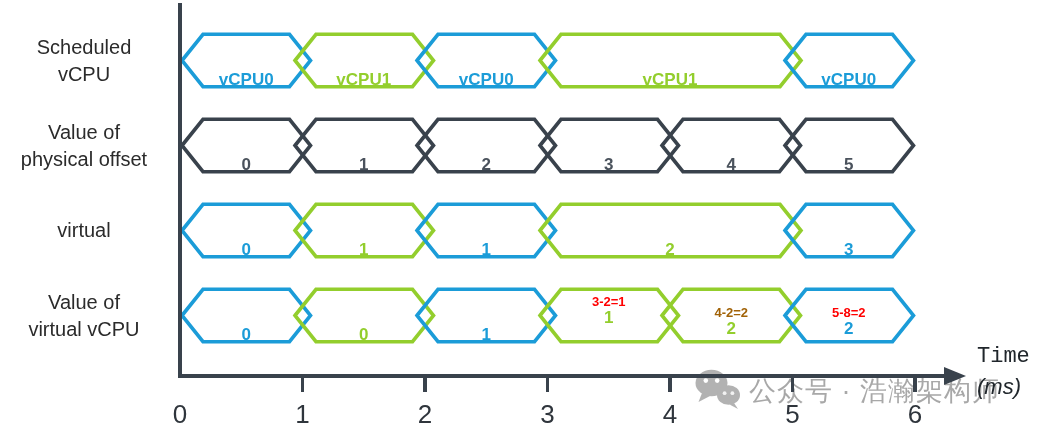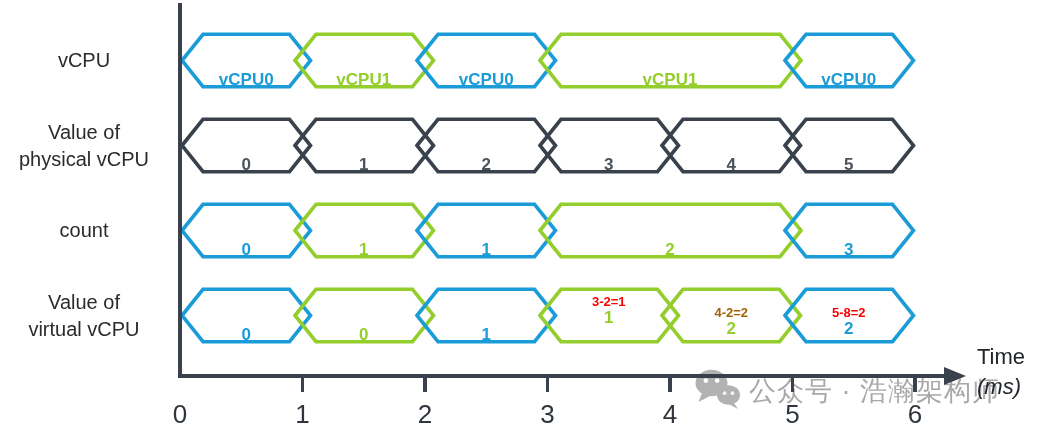--- a/index.html
+++ b/index.html
@@ -41,21 +41,21 @@
   .tick-stem{position:absolute;z-index:3;top:374px;width:3.5px;height:18px;background:#39424c;}
   .tick-label{
     position:absolute;z-index:3;top:399px;width:44px;
     text-align:center;font-size:26px;color:#2f353c;
   }
   
   .time-title-line{
     position:absolute;z-index:3;left:977px;width:62px;
     font-size:22px;color:#20262b;text-align:left;
   }
-  #time-title-1{top:344px;}
+  #time-title-1{top:344px;font-family:Liberation Mono, monospace;}
   #time-title-2{top:374px;font-style:italic;}
   
   #watermark{
     position:absolute;z-index:1;left:694px;top:369px;
     display:flex;align-items:center;gap:7px;
   }
   #watermark-text{
     color:#a8a8a8;font-size:27px;letter-spacing:1px;white-space:nowrap;
   }
 </style>
@@ -81,20 +81,21 @@
           <circle cx="30.6" cy="24.2" r="1.9"></circle>
           <circle cx="38.4" cy="24.2" r="1.9"></circle>
         </g>
       </svg>
     </span>
     <span id="watermark-text">公众号 · 浩瀚架构师</span>
   </div>
 
   <div id="rows-layer">
       <div class="row-label" style="top: 31px; height: 59px;">
+        <div>Scheduled</div>
         <div>vCPU</div>
       </div>
       <div class="cell" style="left: 180px; top: 32px; width: 132.5px; height: 57px;">
         <svg width="132.5" height="57">
           <polygon points="2,28.5 23,2.3 109.5,2.3 130.5,28.5 109.5,54.7 23,54.7" fill="none" stroke="#1b9cd8" stroke-width="3.6" stroke-linejoin="miter"></polygon>
         </svg>
         <div class="cell-text">
           <div style="color: rgb(27, 156, 216);">vCPU0</div>
         </div>
       </div>
@@ -125,21 +126,21 @@
       <div class="cell" style="left: 782.5px; top: 32px; width: 132.5px; height: 57px;">
         <svg width="132.5" height="57">
           <polygon points="2,28.5 23,2.3 109.5,2.3 130.5,28.5 109.5,54.7 23,54.7" fill="none" stroke="#1b9cd8" stroke-width="3.6" stroke-linejoin="miter"></polygon>
         </svg>
         <div class="cell-text">
           <div style="color: rgb(27, 156, 216);">vCPU0</div>
         </div>
       </div>
       <div class="row-label" style="top: 116px; height: 59px;">
         <div>Value of</div>
-        <div>physical vCPU</div>
+        <div>physical offset</div>
       </div>
       <div class="cell" style="left: 180px; top: 117px; width: 132.5px; height: 57px;">
         <svg width="132.5" height="57">
           <polygon points="2,28.5 23,2.3 109.5,2.3 130.5,28.5 109.5,54.7 23,54.7" fill="none" stroke="#39424c" stroke-width="3.6" stroke-linejoin="miter"></polygon>
         </svg>
         <div class="cell-text">
           <div style="color: rgb(74, 82, 92);">0</div>
         </div>
       </div>
       <div class="cell" style="left: 292.5px; top: 117px; width: 142.5px; height: 57px;">
@@ -176,21 +177,21 @@
       </div>
       <div class="cell" style="left: 782.5px; top: 117px; width: 132.5px; height: 57px;">
         <svg width="132.5" height="57">
           <polygon points="2,28.5 23,2.3 109.5,2.3 130.5,28.5 109.5,54.7 23,54.7" fill="none" stroke="#39424c" stroke-width="3.6" stroke-linejoin="miter"></polygon>
         </svg>
         <div class="cell-text">
           <div style="color: rgb(74, 82, 92);">5</div>
         </div>
       </div>
       <div class="row-label" style="top: 201px; height: 59px;">
-        <div>count</div>
+        <div>virtual</div>
       </div>
       <div class="cell" style="left: 180px; top: 202px; width: 132.5px; height: 57px;">
         <svg width="132.5" height="57">
           <polygon points="2,28.5 23,2.3 109.5,2.3 130.5,28.5 109.5,54.7 23,54.7" fill="none" stroke="#1b9cd8" stroke-width="3.6" stroke-linejoin="miter"></polygon>
         </svg>
         <div class="cell-text">
           <div style="color: rgb(27, 156, 216);">0</div>
         </div>
       </div>
       <div class="cell" style="left: 292.5px; top: 202px; width: 142.5px; height: 57px;">

